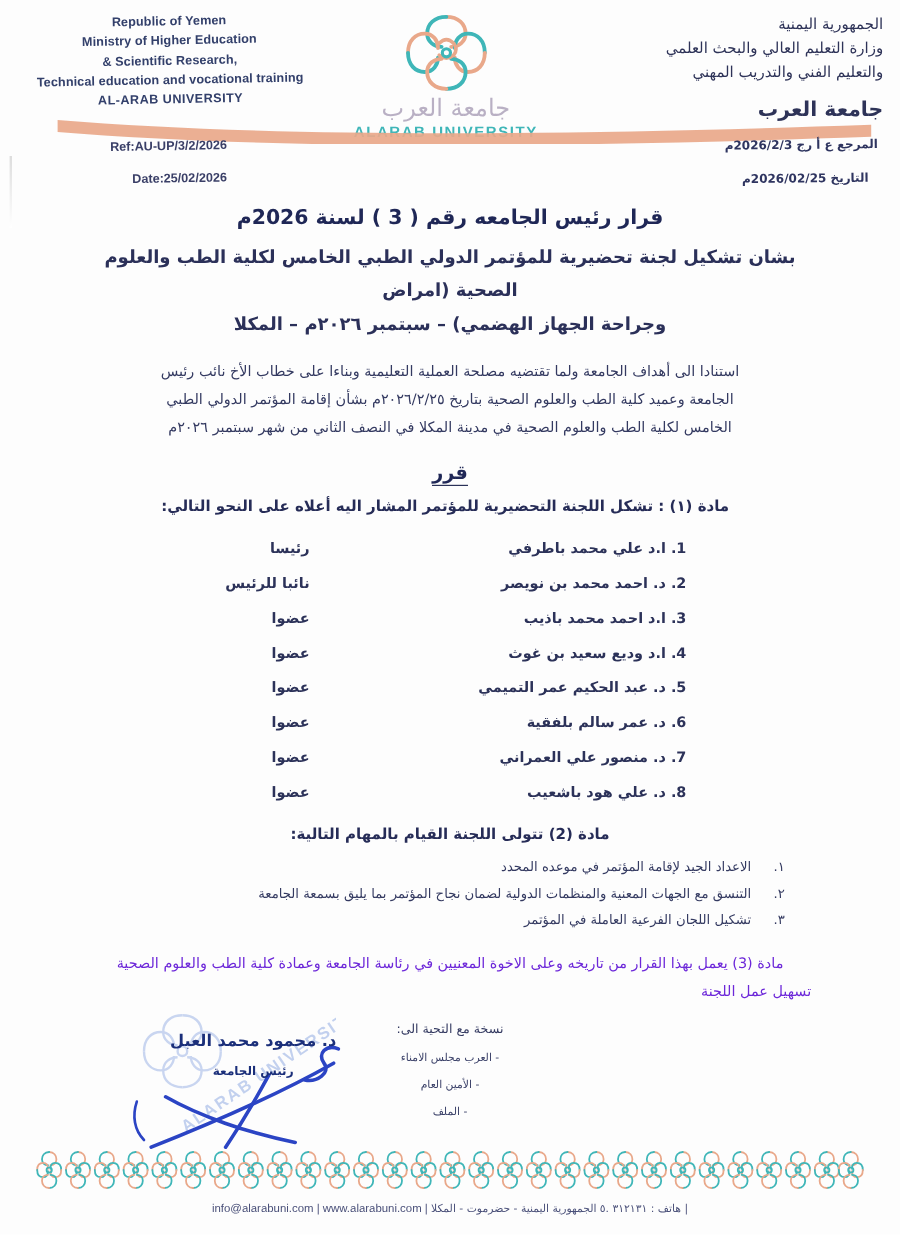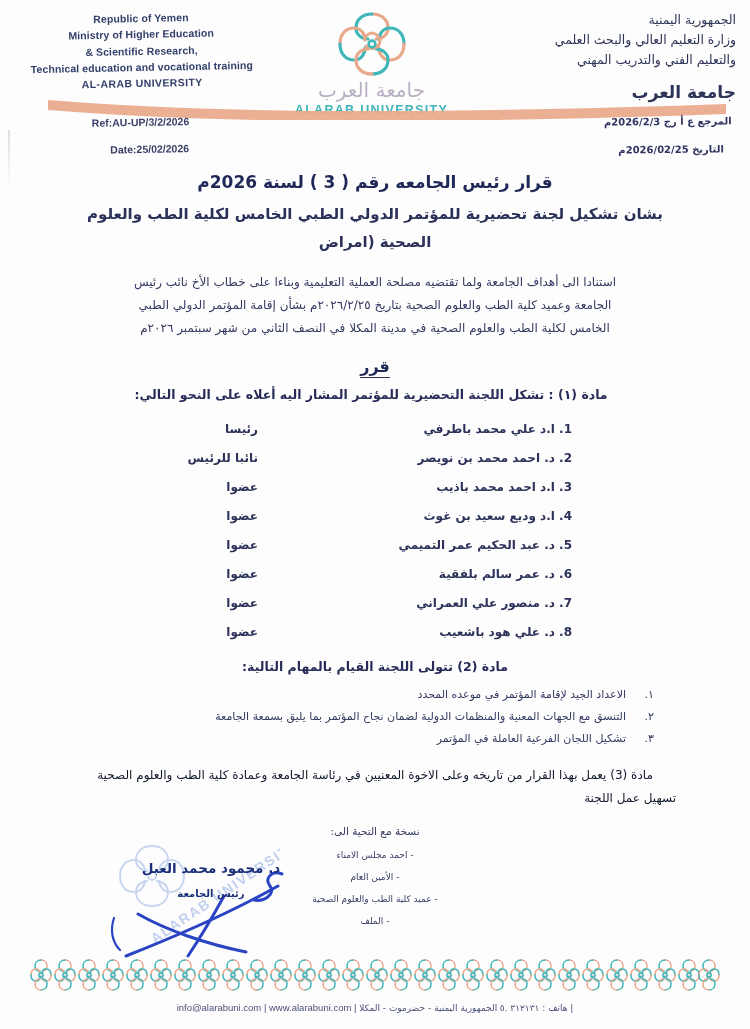--- a/index.html
+++ b/index.html
@@ -218,21 +218,21 @@
     color: #343a61;
   }
   .task .num { width: 16px; flex: 0 0 16px; text-align: right; }
   .task .txt { flex: 1; text-align: right; }
 
   .art3 {
     margin-top: 14px;
     font-size: 12px;
     line-height: 1.95;
     text-align: center;
-    color: #0f172a;
+    color: #6d28d9;
   }
   .art3 .l2 { text-align: right; padding-right: 4px; }
 
   .cc-head {
     margin-top: 14px;
     font-size: 10.5px;
     text-align: center;
     color: #343a61;
   }
   .cc-list {
@@ -369,20 +369,21 @@
       <div class="l2">التاريخ 2026/02/25م</div>
     </div>
   </div>
 
   <div class="doc">
 
     <div class="title">قرار رئيس الجامعه رقم ( 3 ) لسنة 2026م</div>
 
     <div class="subtitle">
       <div>بشان تشكيل لجنة تحضيرية للمؤتمر الدولي الطبي الخامس لكلية الطب والعلوم الصحية (امراض</div>
+      <div>وجراحة الجهاز الهضمي) – سبتمبر ٢٠٢٦م – المكلا</div>
     </div>
 
     <div class="para">
       <div>استنادا الى أهداف الجامعة ولما تقتضيه مصلحة العملية التعليمية وبناءا على خطاب الأخ نائب رئيس</div>
       <div>الجامعة وعميد كلية الطب والعلوم الصحية بتاريخ ٢٠٢٦/٢/٢٥م بشأن إقامة المؤتمر الدولي الطبي</div>
       <div>الخامس لكلية الطب والعلوم الصحية في مدينة المكلا في النصف الثاني من شهر سبتمبر ٢٠٢٦م</div>
     </div>
 
     <div class="qarar">
       <span>قرر</span>
@@ -444,23 +445,22 @@
       </div>
     </div>
 
     <div class="art3">
       <div>مادة (3) يعمل بهذا القرار من تاريخه وعلى الاخوة المعنيين في رئاسة الجامعة وعمادة كلية الطب والعلوم الصحية</div>
       <div class="l2">تسهيل عمل اللجنة</div>
     </div>
 
     <div class="cc-head">نسخة مع التحية الى:</div>
     <div class="cc-list">
-      <div>- احمد مجلس الامناء</div>
+      <div>- العرب مجلس الامناء</div>
       <div>- الأمين العام</div>
-      <div>- عميد كلية الطب والعلوم الصحية</div>
       <div>- الملف</div>
     </div>
   </div>
 
   <svg class="sig-stamp" viewBox="0 0 180 130">
     <g fill="none" stroke="#9fb6e6" stroke-width="2" opacity="0.55">
       <path d="M52 14 C62 14 68 20 68 28 C68 35 62 39 56 39"></path>
       <path d="M52 14 C42 14 36 20 36 28 C36 35 42 39 48 39"></path>
       <path d="M20 44 C20 34 26 28 34 28 C41 28 45 34 45 40"></path>
       <path d="M84 44 C84 34 78 28 70 28 C63 28 59 34 59 40"></path>

